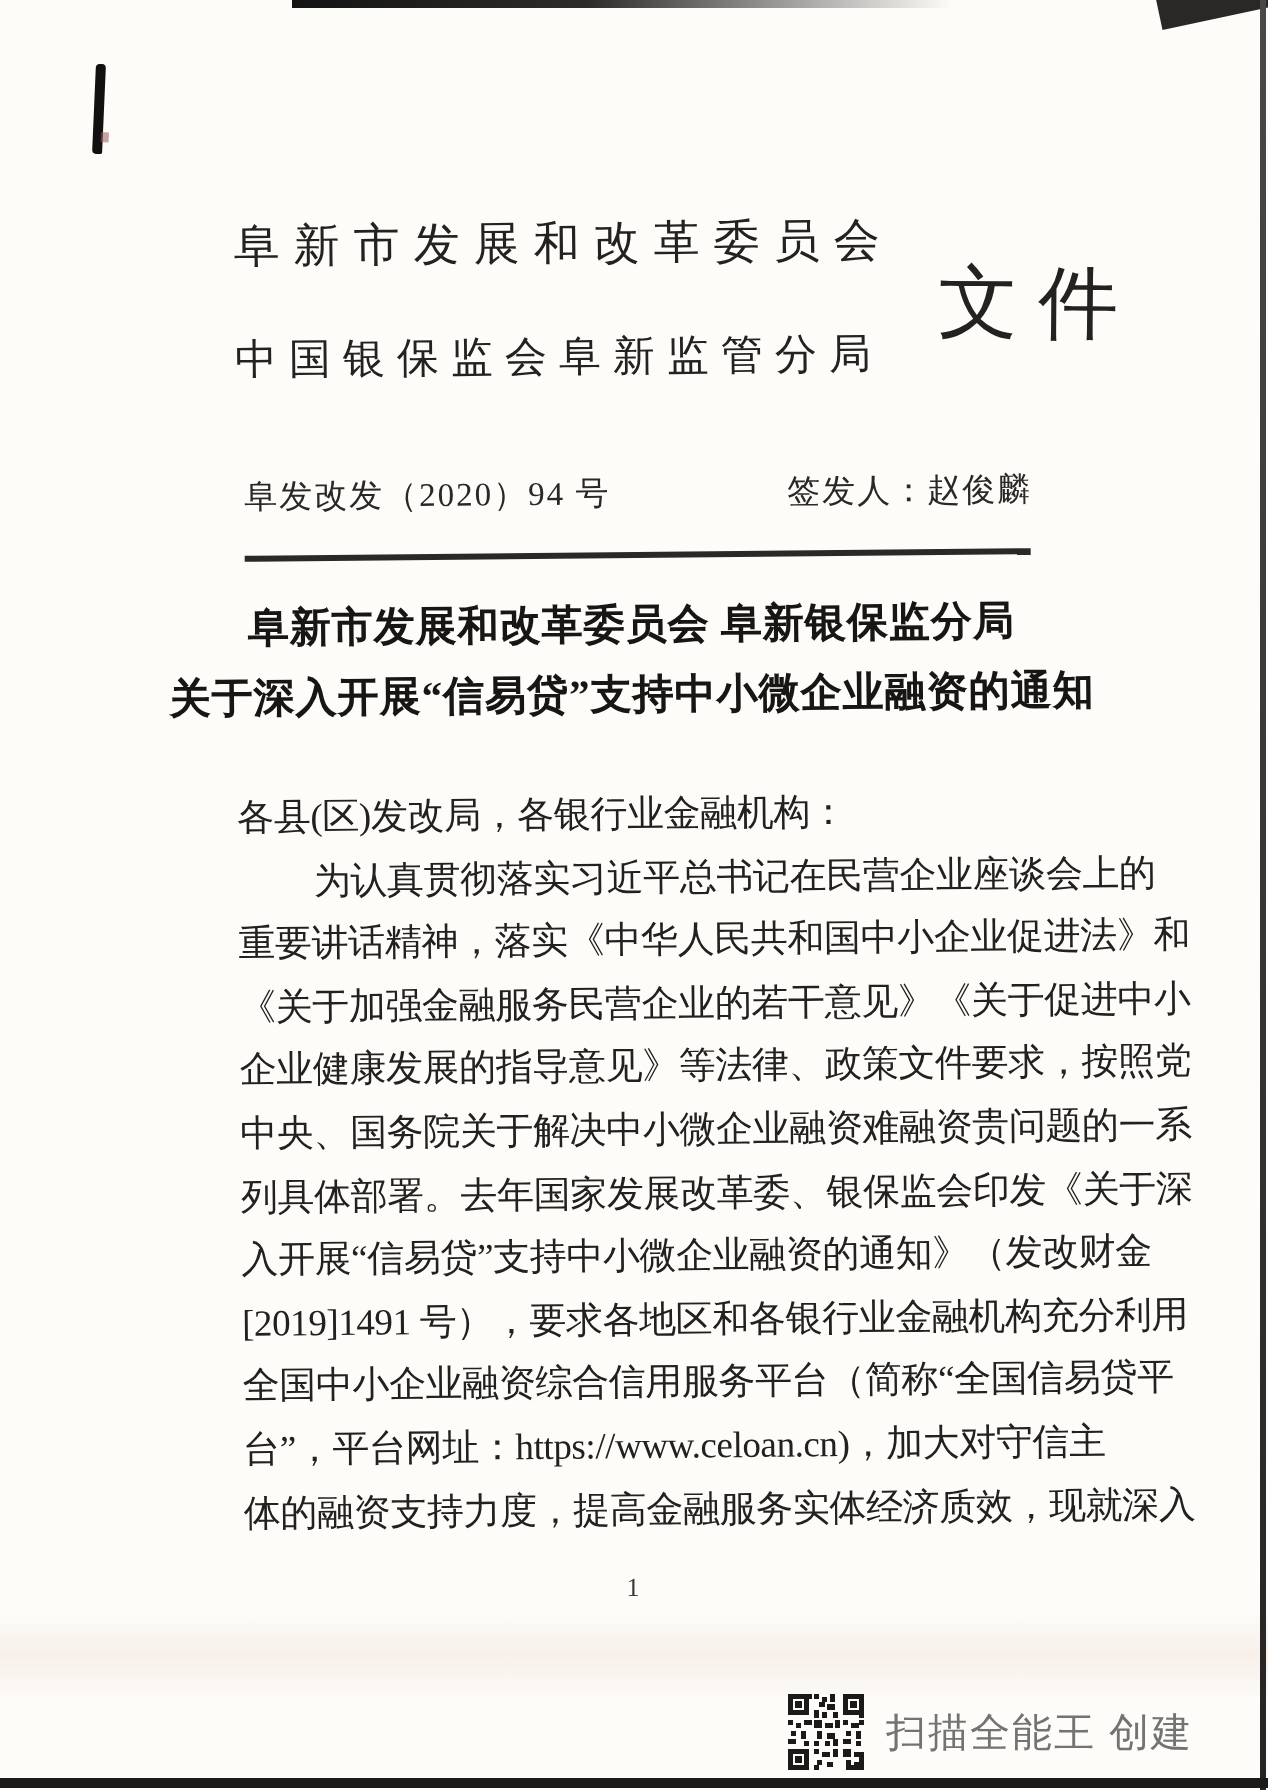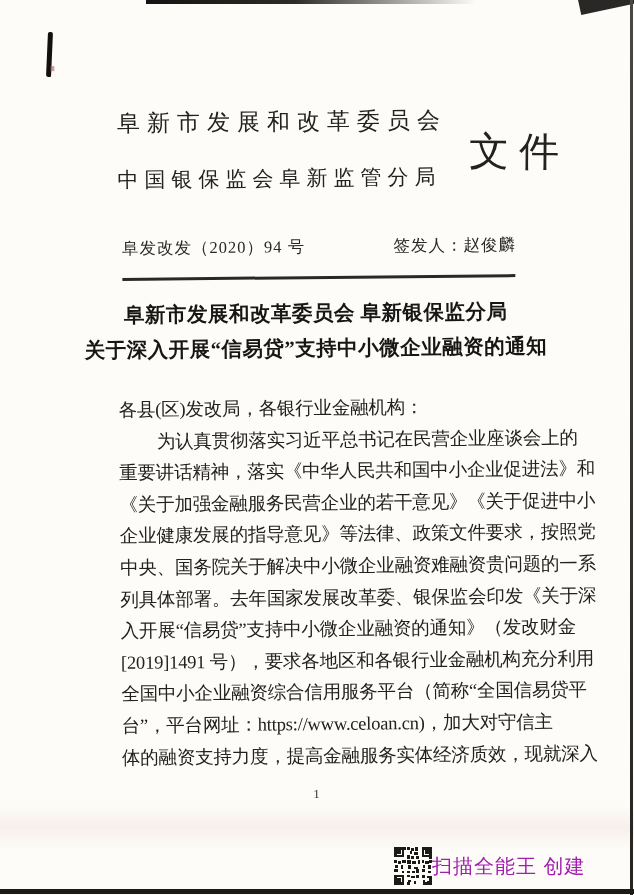--- a/index.html
+++ b/index.html
@@ -96,21 +96,21 @@
     position: absolute; left: 0; top: 786px; width: 634px;
     text-align: center; font-size: 13px; color: #3a3836; letter-spacing: 1px;
   }
   
   .watermark {
     position: absolute; left: 394px; top: 847px;
     display: flex; align-items: center;
   }
   .qr { width: 38px; height: 38px; flex: none; }
   .watermark-text {
-    margin-left: 0; font-size: 20px; color: #a21caf;
+    margin-left: 11px; font-size: 20px; color: #737373;
     font-family: "Liberation Sans", "DejaVu Sans", sans-serif;
     letter-spacing: 1px; white-space: nowrap;
   }
 </style>
 </head>
 <body>
 
 <div class="scan-page">
 
   <div class="paper-edge-band"></div>

